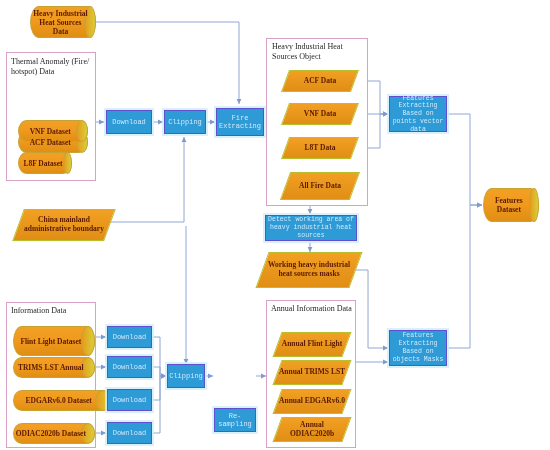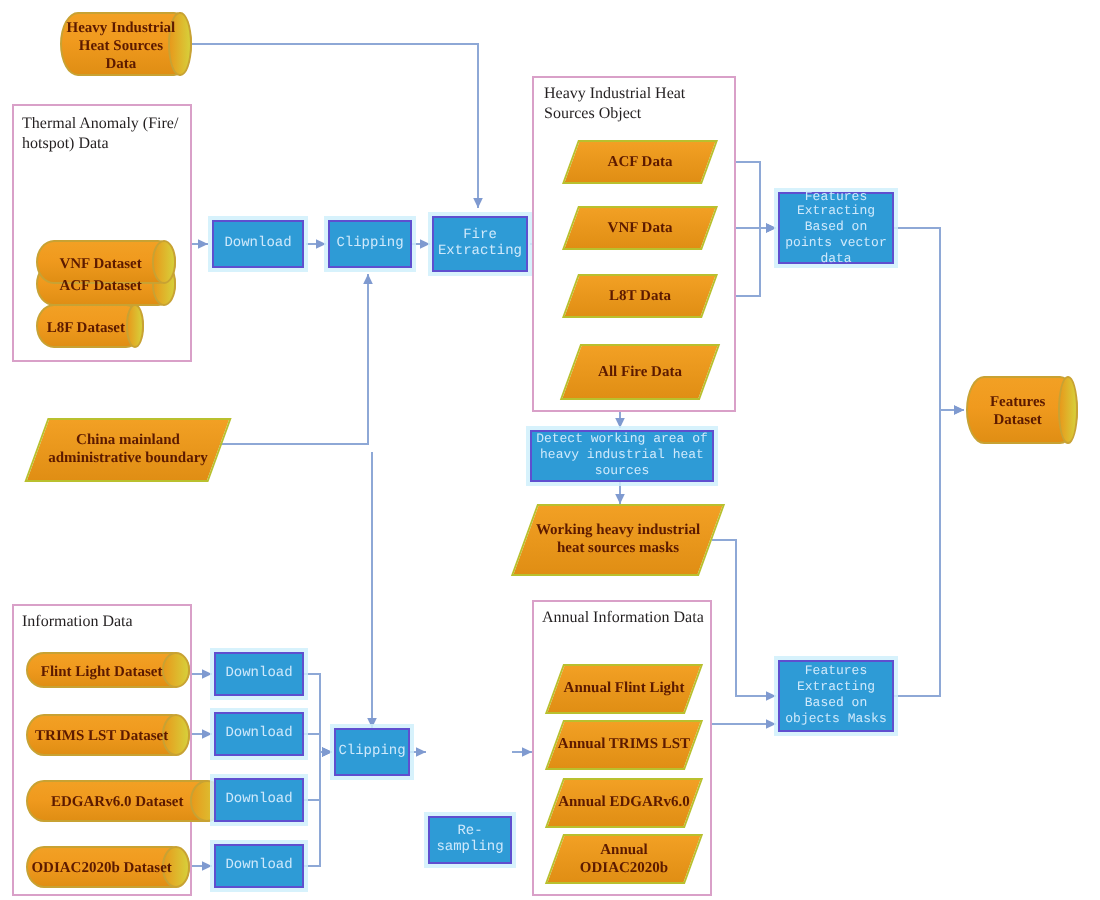--- a/index.html
+++ b/index.html
@@ -205,25 +205,25 @@
     <span>Detect working area of heavy industrial heat sources</span>
   </div>
 
   <div class="par" style="left:262px;top:252px;width:94px;height:36px;">
     <span class="par-label">Working heavy industrial heat sources masks</span>
   </div>
 
   <div class="group" style="left:6px;top:302px;width:90px;height:146px;"></div>
   <div class="group-title" style="left:11px;top:306px;width:82px;">Information Data</div>
 
-  <div class="cyl" style="left:13px;top:326px;width:82px;height:18px;">
+  <div class="cyl" style="left:13px;top:326px;width:82px;height:30px;">
     <span class="cyl-label">Flint Light Dataset</span>
   </div>
   <div class="cyl" style="left:13px;top:357px;width:82px;height:21px;">
-    <span class="cyl-label">TRIMS LST Dataset</span>
+    <span class="cyl-label">TRIMS LST Annual</span>
   </div>
   <div class="cyl" style="left:13px;top:390px;width:99px;height:21px;">
     <span class="cyl-label">EDGARv6.0 Dataset</span>
   </div>
   <div class="cyl" style="left:13px;top:423px;width:82px;height:21px;justify-content:center;">
     <span class="cyl-label">ODIAC2020b Dataset</span>
   </div>
 
   <div class="proc" style="left:107px;top:326px;width:45px;height:22px;">
     <span>Download</span>

